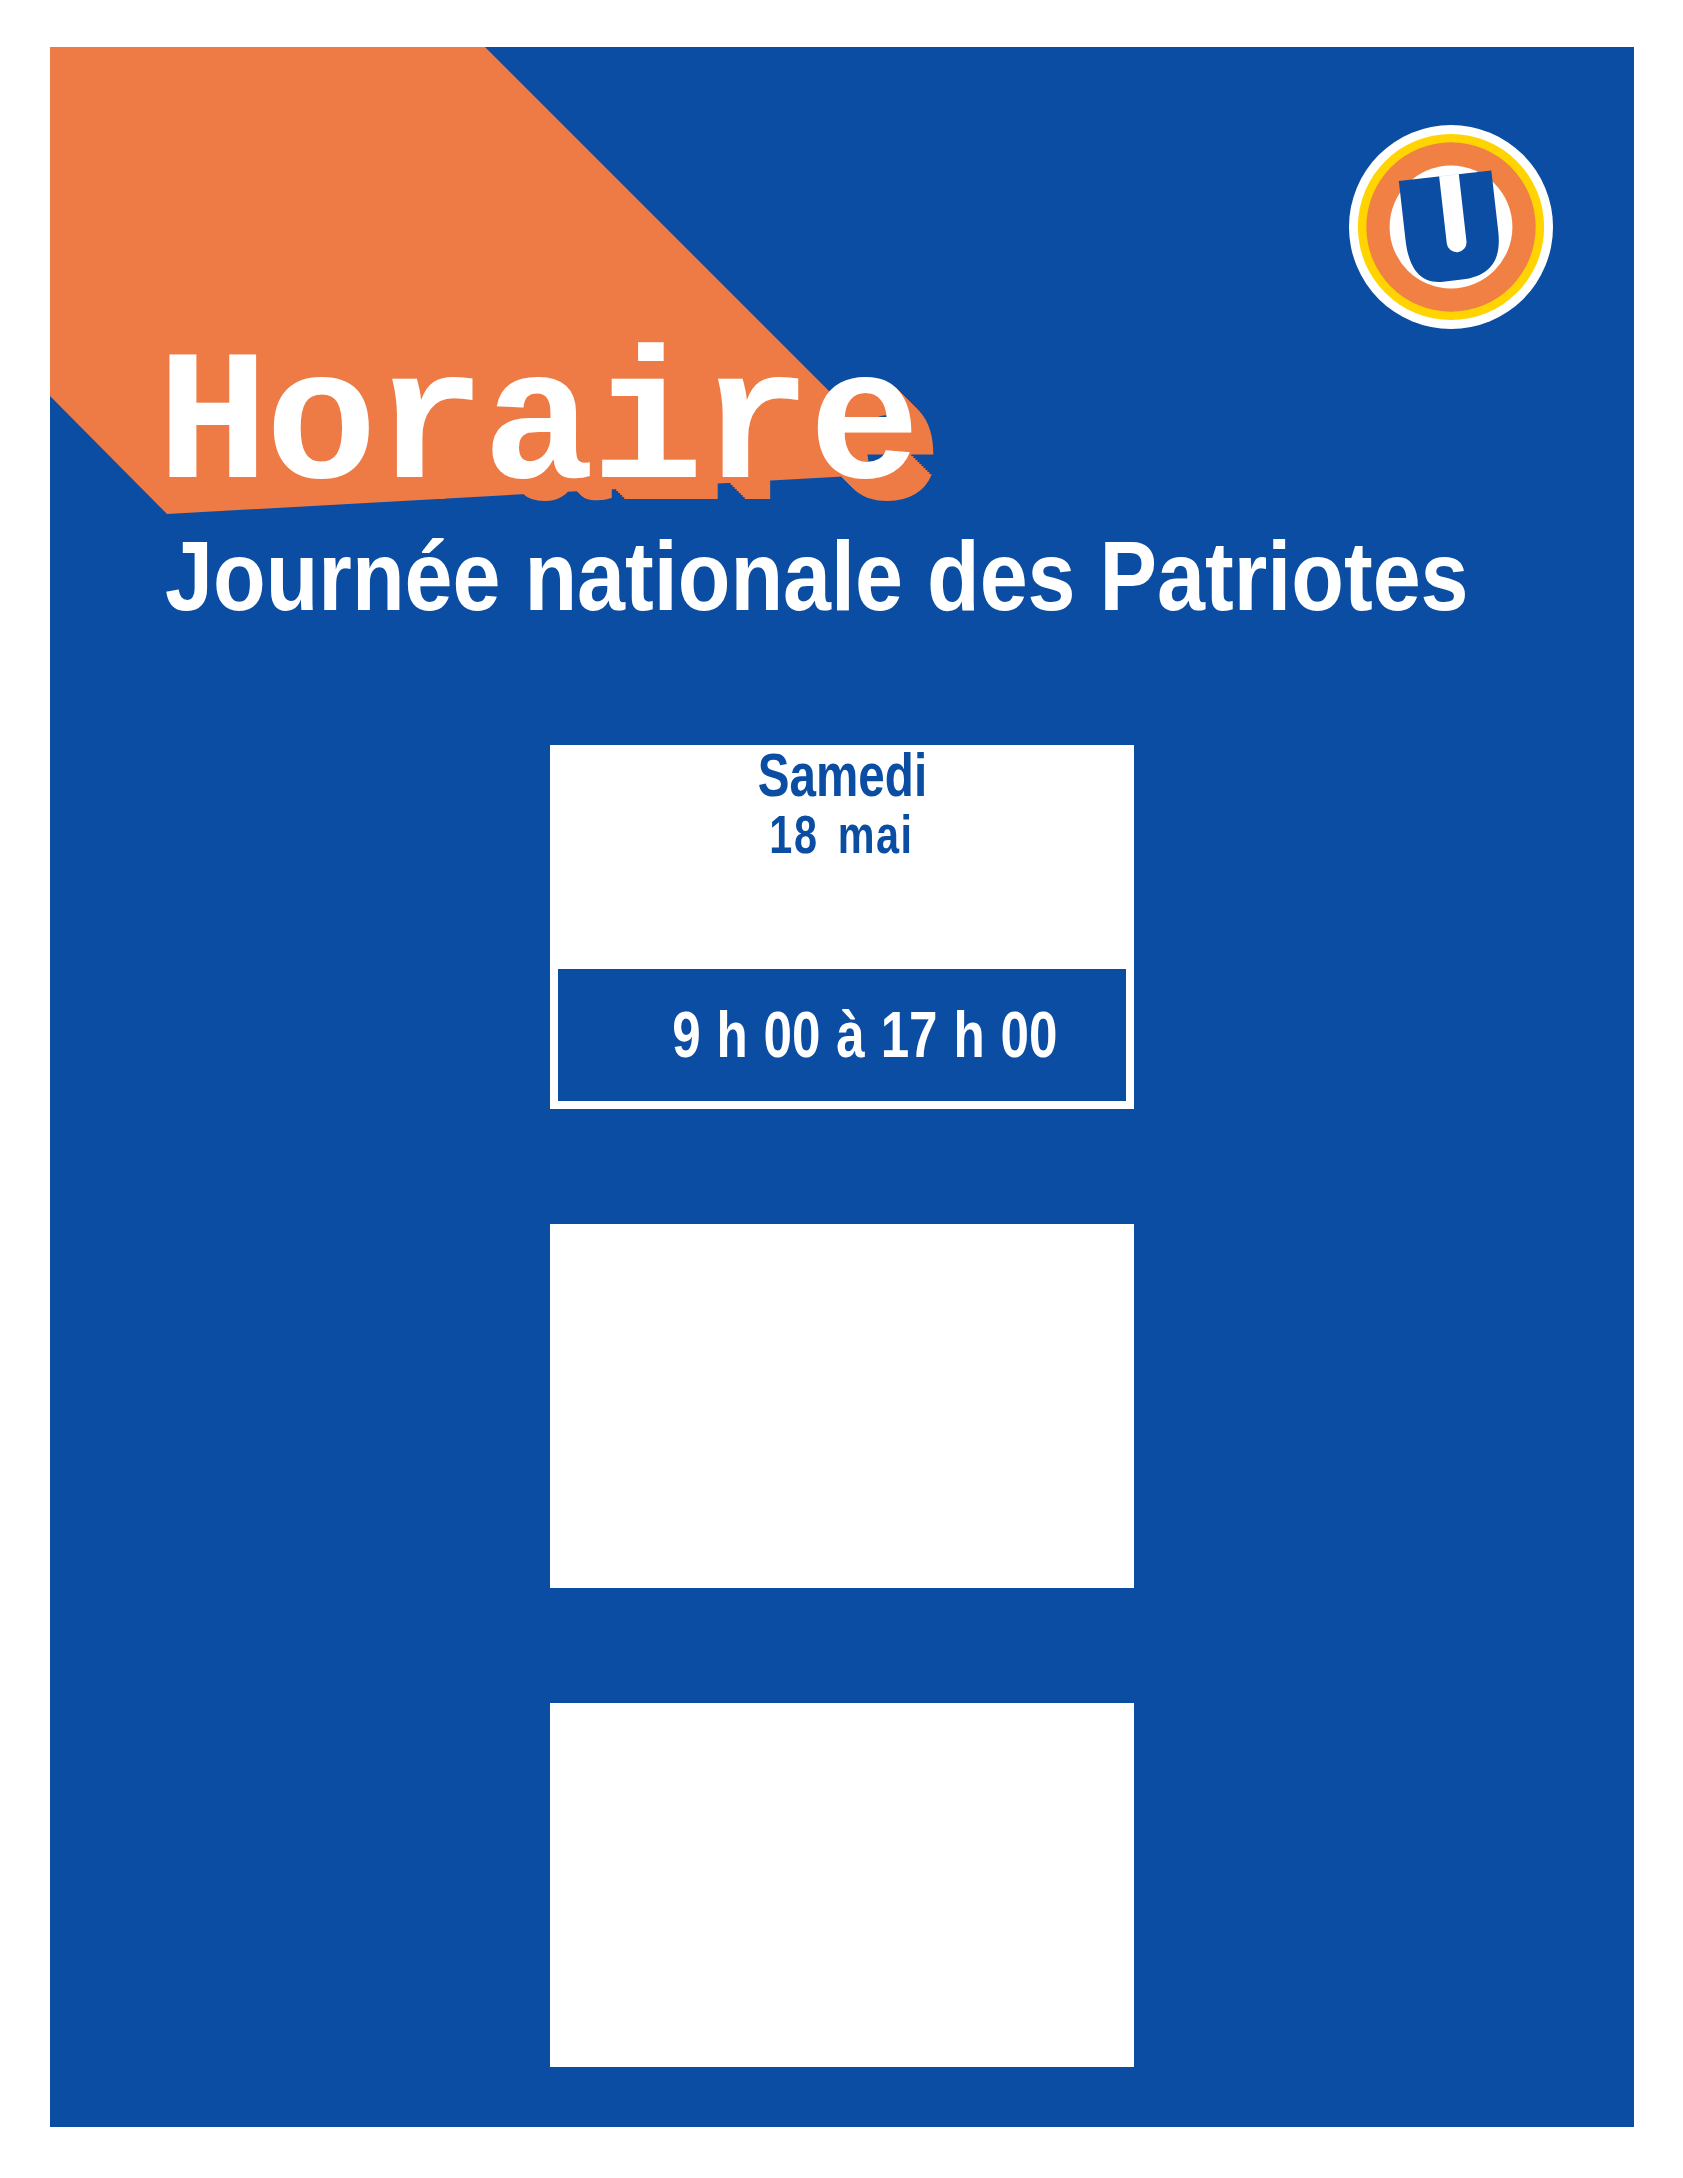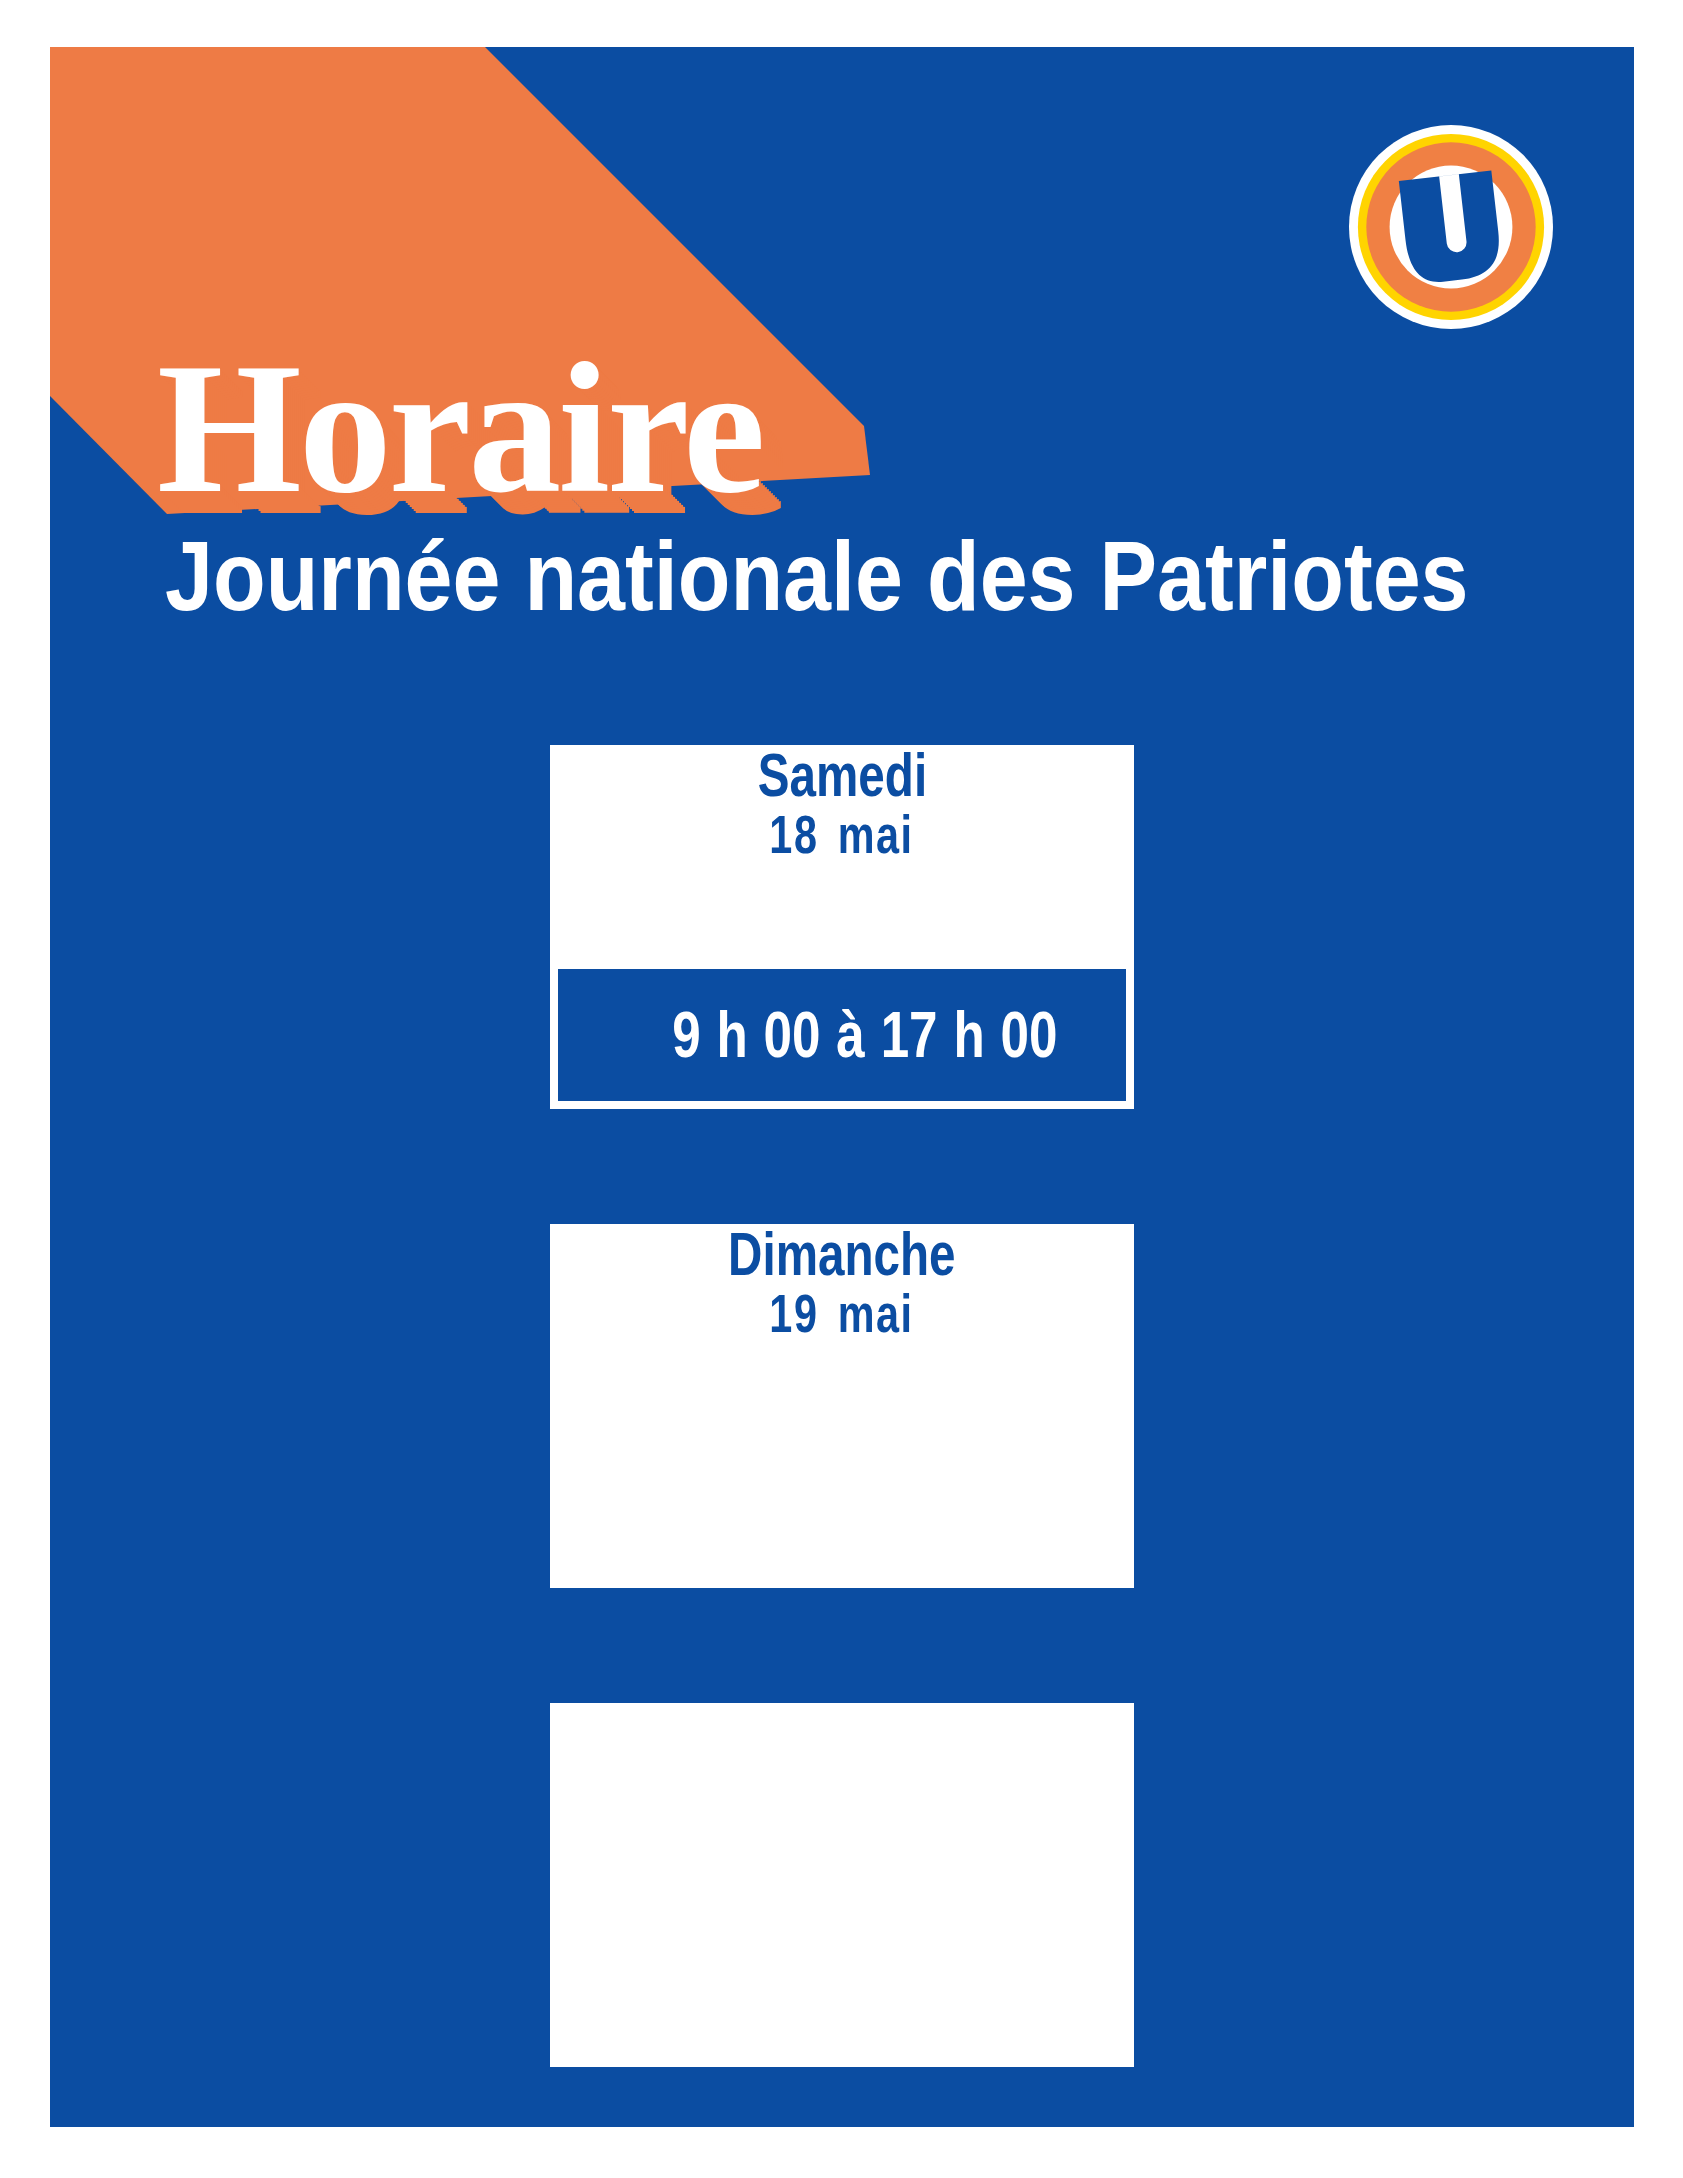--- a/index.html
+++ b/index.html
@@ -29,21 +29,21 @@
   
   .hero-band{
     position:absolute;inset:0;
     background:var(--orange);
     clip-path:polygon(0 0,435px 0,814px 379px,820px 428px,117px 467px,0 349px);
   }
   
   .title{
     position:absolute;
     left:107px;top:288px;
-    font-family:Liberation Serif, serif;
+    font-family:Liberation Mono, monospace;
     font-weight:700;
     font-size:186px;line-height:1;
     letter-spacing:-3px;
     color:var(--white);
     text-shadow:
       2px 2px 0 var(--orange), 4px 4px 0 var(--orange),
       6px 6px 0 var(--orange), 8px 8px 0 var(--orange),
       10px 10px 0 var(--orange),12px 12px 0 var(--orange),
       14px 14px 0 var(--orange),16px 16px 0 var(--orange),
       18px 18px 0 var(--orange),20px 20px 0 var(--orange),
@@ -134,24 +134,20 @@
     <div class="card-day">
       <div class="day-name">Samedi</div>
       <div class="day-date">18 mai</div>
     </div>
     <div class="card-hours">
       <span class="hours-text">9 h 00 à 17 h 00</span>
     </div>
   </div>
 
   <div class="card">
-    <div class="card-day">
-      <div class="day-name">Dimanche</div>
-      <div class="day-date">19 mai</div>
-    </div>
   </div>
 
   <div class="card">
   </div>
 </div>
 
   </div>
 </div>
 
 

